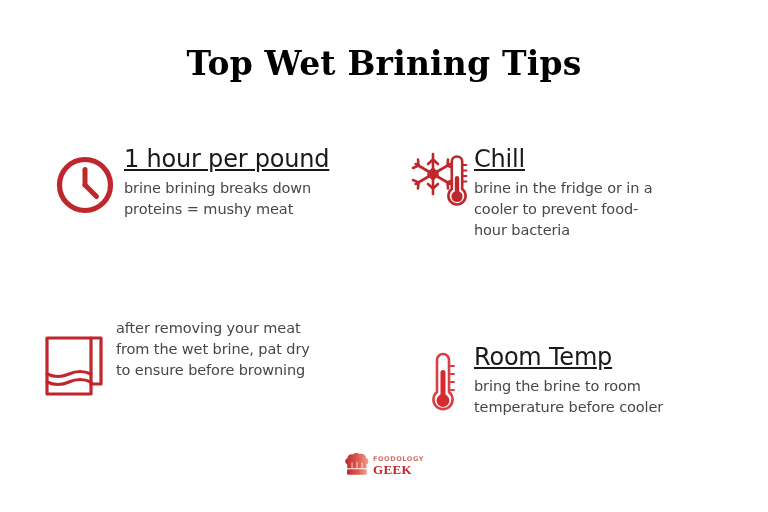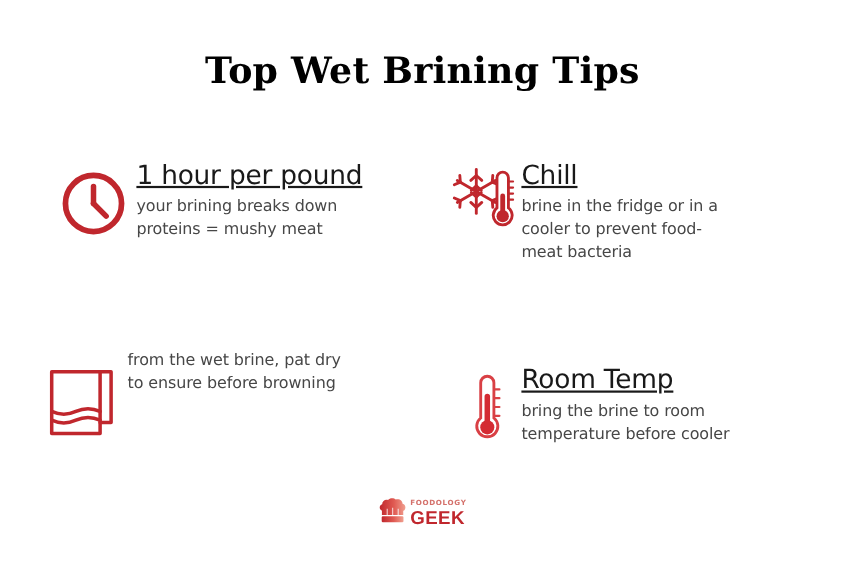--- a/index.html
+++ b/index.html
@@ -47,21 +47,21 @@
     height: 290px;
   }
   .tip {
     position: absolute;
     display: flex;
     align-items: flex-start;
   }
   .tip-1 { left: 12px;  top: 4px;   width: 330px; }
   .tip-2 { left: 374px; top: 4px;   width: 320px; justify-content: center; }
   .tip-3 { left: 0px;   top: 178px; width: 340px; }
-  .tip-4 { left: 390px; top: 190px; width: 310px; }
+  .tip-4 { left: 390px; top: 202px; width: 310px; }
 
   .icon-wrap {
     flex: 0 0 auto;
     display: flex;
     align-items: flex-start;
     justify-content: center;
   }
   .icon-clock  { width: 78px; padding-top: 10px; }
   .icon-chill  { width: 66px; padding-top: 4px;  }
   .icon-towel  { width: 82px; padding-top: 14px; }
@@ -115,22 +115,22 @@
   .logo-top {
     font-family: "DejaVu Sans", "Liberation Sans", sans-serif;
     font-size: 6.5px;
     font-weight: bold;
     letter-spacing: 0.6px;
     color: #d4706a;
     margin-bottom: 1px;
     text-align: right;
   }
   .logo-main {
-    font-family: Liberation Sans, sans-serif;
-    font-size: 17px;
+    font-family: Liberation Serif, serif;
+    font-size: 13px;
     font-weight: bold;
     letter-spacing: 0.4px;
     color: #c0272d;
   }
 </style>
 </head>
 <body>
 
 <div class="canvas">
 
@@ -142,21 +142,21 @@
       <div class="icon-wrap icon-clock">
         <svg width="62" height="62" viewBox="0 0 62 62" aria-hidden="true">
           <circle cx="31" cy="31" r="25.5" fill="none" stroke="#c0272d" stroke-width="5.2"></circle>
           <line x1="31" y1="31" x2="31" y2="15.5" stroke="#c0272d" stroke-width="5" stroke-linecap="round"></line>
           <line x1="31" y1="31" x2="42.5" y2="42.5" stroke="#c0272d" stroke-width="5" stroke-linecap="round"></line>
         </svg>
       </div>
       <div class="tip-text">
         <div class="tip-head">1 hour per pound</div>
         <div class="tip-body">
-          <span class="ln">your brining breaks down</span>
+          <span class="ln">brine brining breaks down</span>
           <span class="ln">proteins = mushy meat</span>
         </div>
       </div>
     </div>
 
     <div class="tip tip-2">
       <div class="icon-wrap icon-chill">
         <svg width="64" height="66" viewBox="0 0 64 66" aria-hidden="true">
           <g stroke="#c0272d" stroke-width="2.6" stroke-linecap="round" fill="none">
 
@@ -193,41 +193,42 @@
             <line x1="53.6" y1="28" x2="57.4" y2="28"></line>
             <line x1="53.6" y1="33.5" x2="57.4" y2="33.5"></line>
           </g>
         </svg>
       </div>
       <div class="tip-text">
         <div class="tip-head">Chill</div>
         <div class="tip-body">
           <span class="ln">brine in the fridge or in a</span>
           <span class="ln">cooler to prevent food-</span>
-          <span class="ln">meat bacteria</span>
+          <span class="ln">hour bacteria</span>
         </div>
       </div>
     </div>
 
     <div class="tip tip-3">
       <div class="icon-wrap icon-towel">
         <svg width="64" height="68" viewBox="0 0 64 68" aria-hidden="true">
           <g fill="none" stroke="#c0272d" stroke-width="3.2" stroke-linejoin="round" stroke-linecap="round">
 
             <path d="M4 6 H48 V62 H4 Z"></path>
 
             <path d="M48 6 H58 V52 H48"></path>
 
             <path d="M4 42 q11 5 22 0 t22 0"></path>
             <path d="M4 50 q11 5 22 0 t22 0"></path>
           </g>
         </svg>
       </div>
       <div class="tip-text">
         <div class="tip-body">
+          <span class="ln">after removing your meat</span>
           <span class="ln">from the wet brine, pat dry</span>
           <span class="ln">to ensure before browning</span>
         </div>
       </div>
     </div>
 
     <div class="tip tip-4">
       <div class="icon-wrap icon-thermo">
         <svg width="40" height="70" viewBox="0 0 40 70" aria-hidden="true">
           <path d="M14 6 a6 6 0 0 1 6 6 V44 a9.6 9.6 0 1 1 -12 0 V12 A6 6 0 0 1 14 6 Z" fill="#ffffff" stroke="#d94045" stroke-width="2.6"></path>

